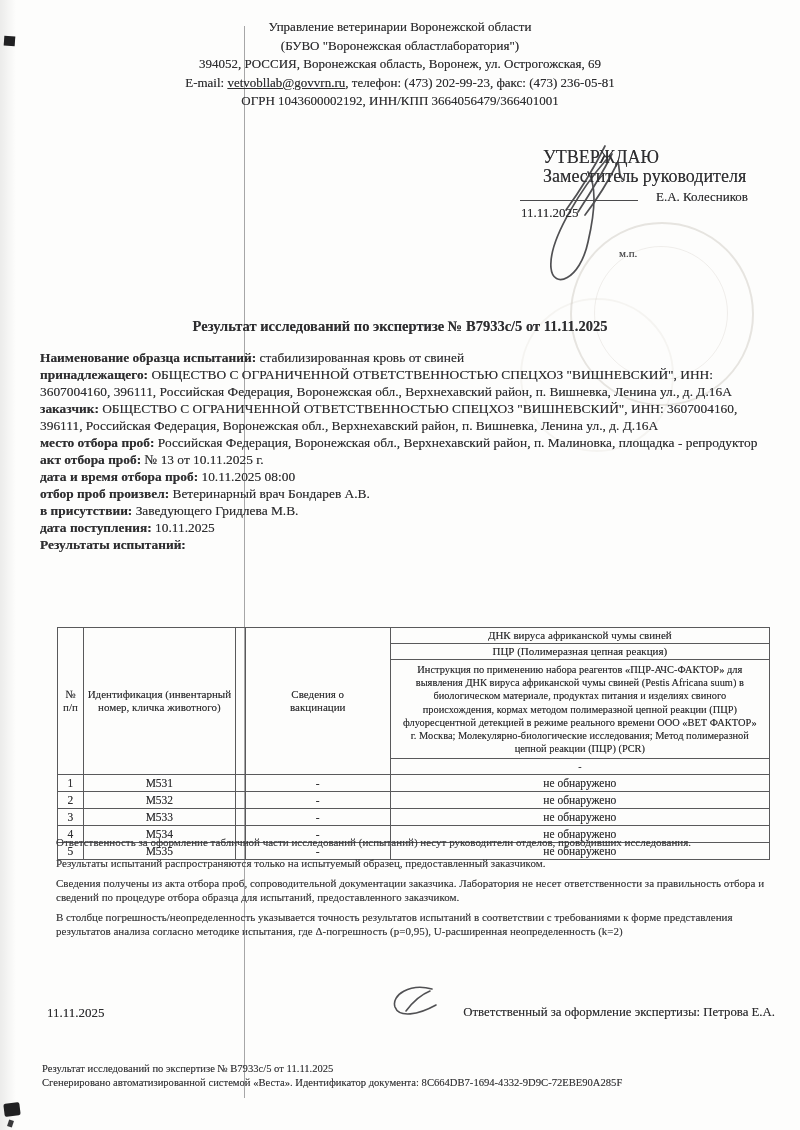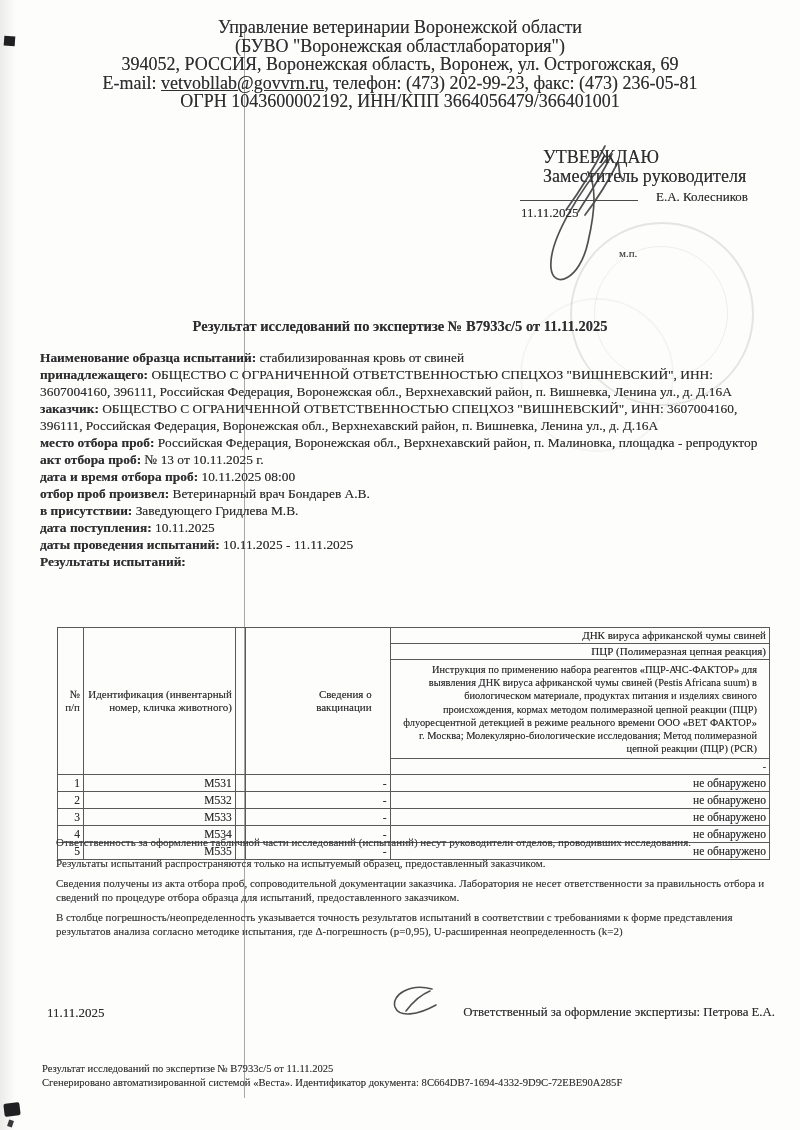--- a/index.html
+++ b/index.html
@@ -10,21 +10,21 @@
     background:#fdfdfc;
     font-family:"Liberation Serif","DejaVu Serif",serif;
     color:#2e2e30;
     overflow:hidden;
     text-shadow:0 0 .5px rgba(50,50,52,.55);
   }
   .edge-shade{position:absolute;left:0;top:0;width:16px;height:100%;
     background:linear-gradient(to right,rgba(0,0,0,.07),rgba(0,0,0,0));}
   
   .org-header{position:absolute;top:18px;left:40px;width:720px;text-align:center;
-    font-size:18px;line-height:18.5px;}
+    font-size:13px;line-height:18.5px;}
   .org-header .email a,.org-header .email span.u{text-decoration:underline;color:inherit;}
   
   .approve{position:absolute;left:543px;top:148px;font-size:18px;line-height:19px;}
   .sign-row{position:absolute;left:520px;top:186px;width:260px;font-size:13px;}
   .sign-rule{display:inline-block;width:118px;border-bottom:1px solid #4a4a4c;height:14px;}
   .sign-name{margin-left:18px;}
   .approve-date{position:absolute;left:521px;top:205px;font-size:13px;}
   .mp{position:absolute;left:619px;top:247px;font-size:11px;color:#4b4b4d;}
   .sig-top{position:absolute;left:528px;top:138px;width:130px;height:160px;}
   .stamp{position:absolute;border-radius:50%;}
@@ -33,21 +33,21 @@
   .stamp.c3{left:520px;top:298px;width:150px;height:150px;border:2px solid rgba(175,165,150,.10);}
   
   .doc-title{position:absolute;left:40px;top:318px;width:720px;text-align:center;
     font-weight:bold;font-size:14.5px;}
   .details{position:absolute;left:40px;top:349px;width:722px;font-size:13.4px;line-height:17px;}
   .details p{margin:0;}
   .details .lbl{font-weight:bold;}
   
   .results{position:absolute;left:57px;top:627px;width:713px;border-collapse:collapse;
     font-size:11px;line-height:13px;}
-  .results th,.results td{border:1px solid #59595b;padding:1px 3px;text-align:right;
+  .results th,.results td{border:1px solid #59595b;padding:1px 3px;text-align:center;
     vertical-align:middle;font-weight:normal;}
   .results .vacc-h{padding:1px 18px;}
   .results .method{font-size:10.4px;line-height:13.2px;padding:3px 12px;}
   .results td{font-size:11.5px;height:14px;}
   .results .dash-row td{height:11px;font-size:10px;}
   
   .notes{position:absolute;left:56px;top:836px;width:726px;font-size:11px;
     line-height:13.5px;color:#3d3d3f;}
   .notes div{margin-bottom:7px;}
   
@@ -108,21 +108,20 @@
   <div class="details">
     <p><span class="lbl">Наименование образца испытаний:</span><span> стабилизированная кровь от свиней</span></p>
     <p><span class="lbl">принадлежащего:</span><span> ОБЩЕСТВО С ОГРАНИЧЕННОЙ ОТВЕТСТВЕННОСТЬЮ СПЕЦХОЗ "ВИШНЕВСКИЙ", ИНН: 3607004160, 396111, Российская Федерация, Воронежская обл., Верхнехавский район, п. Вишневка, Ленина ул., д. Д.16А</span></p>
     <p><span class="lbl">заказчик:</span><span> ОБЩЕСТВО С ОГРАНИЧЕННОЙ ОТВЕТСТВЕННОСТЬЮ СПЕЦХОЗ "ВИШНЕВСКИЙ", ИНН: 3607004160, 396111, Российская Федерация, Воронежская обл., Верхнехавский район, п. Вишневка, Ленина ул., д. Д.16А</span></p>
     <p><span class="lbl">место отбора проб:</span><span> Российская Федерация, Воронежская обл., Верхнехавский район, п. Малиновка, площадка - репродуктор</span></p>
     <p><span class="lbl">акт отбора проб:</span><span> № 13 от 10.11.2025 г.</span></p>
     <p><span class="lbl">дата и время отбора проб:</span><span> 10.11.2025 08:00</span></p>
     <p><span class="lbl">отбор проб произвел:</span><span> Ветеринарный врач Бондарев А.В.</span></p>
     <p><span class="lbl">в присутствии:</span><span> Заведующего Гридлева М.В.</span></p>
     <p><span class="lbl">дата поступления:</span><span> 10.11.2025</span></p>
-    <p><span class="lbl">даты проведения испытаний:</span><span> 10.11.2025 - 11.11.2025</span></p>
     <p><span class="lbl">Результаты испытаний:</span><span></span></p>
   </div>
 
   <table class="results">
     <colgroup>
       <col style="width:26px">
         <col style="width:152px">
         <col style="width:10px">
         <col style="width:145px">
         <col style="width:380px">

